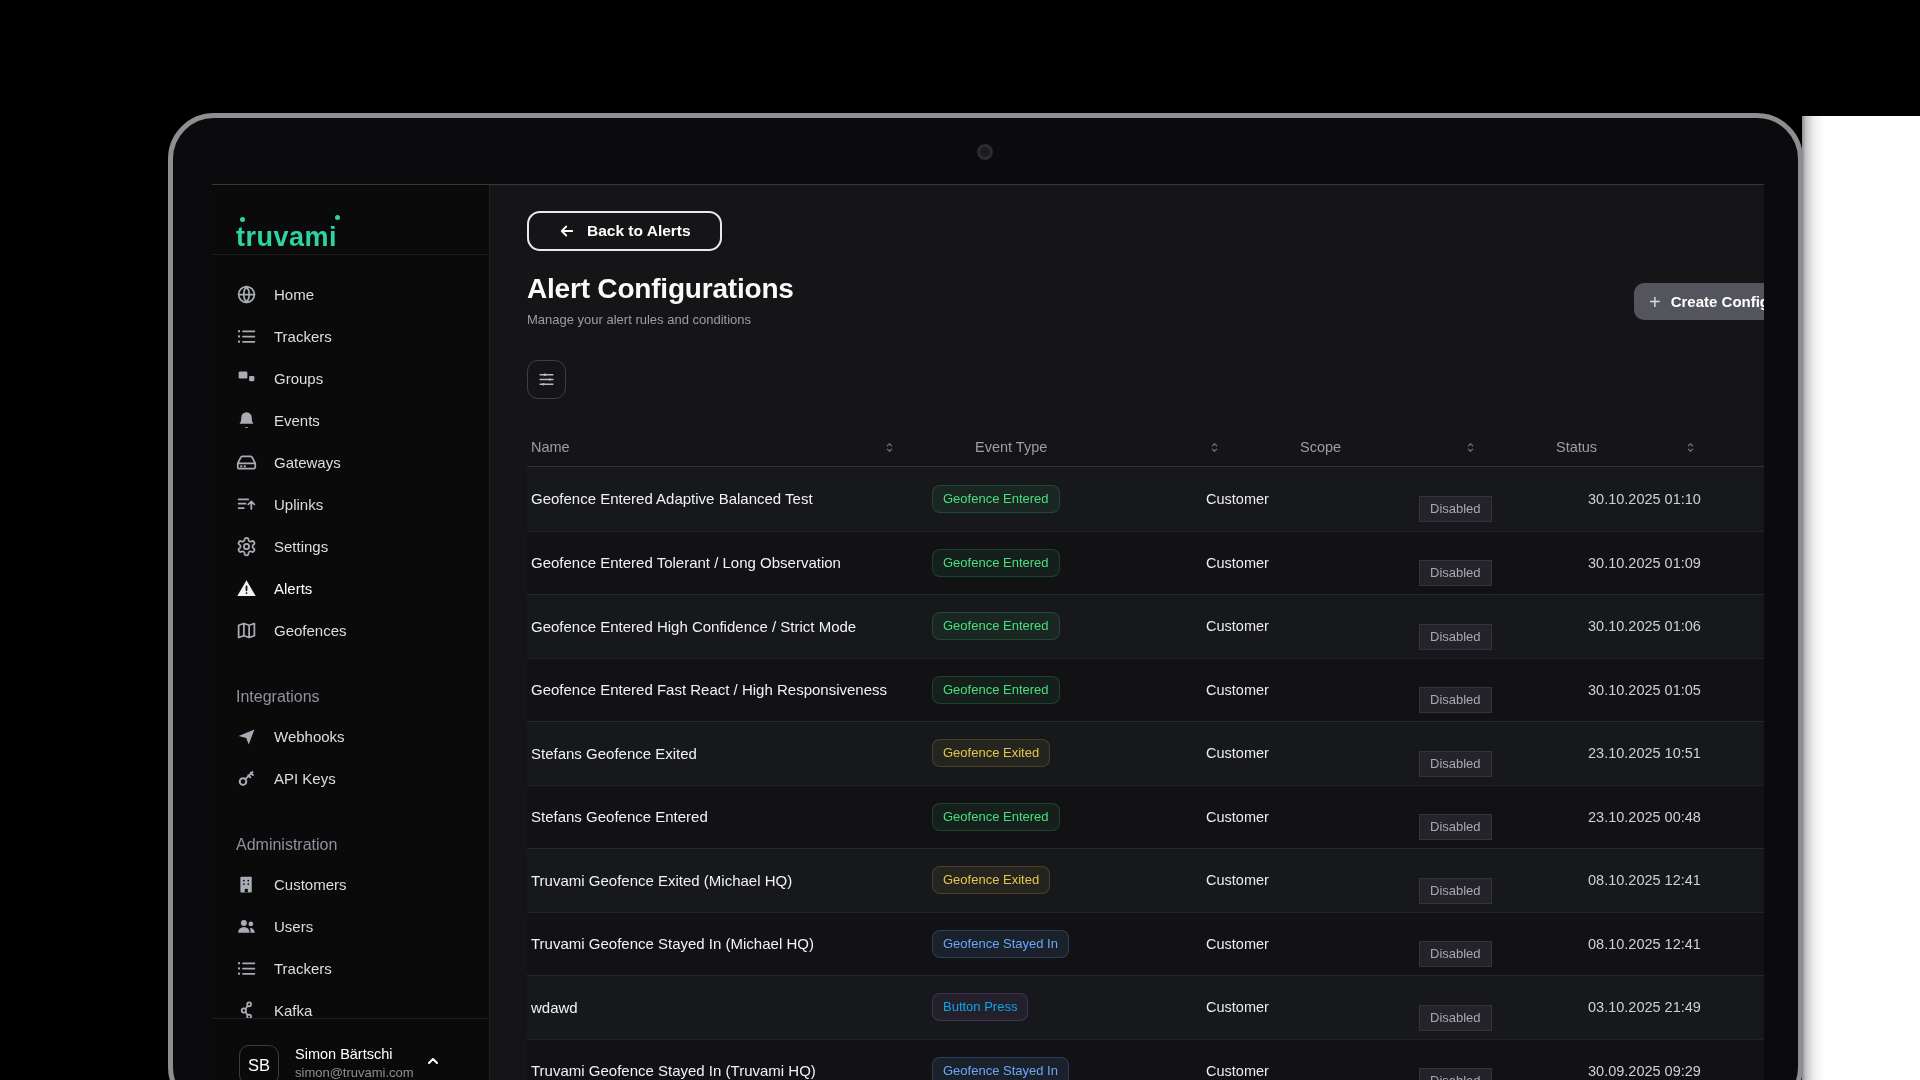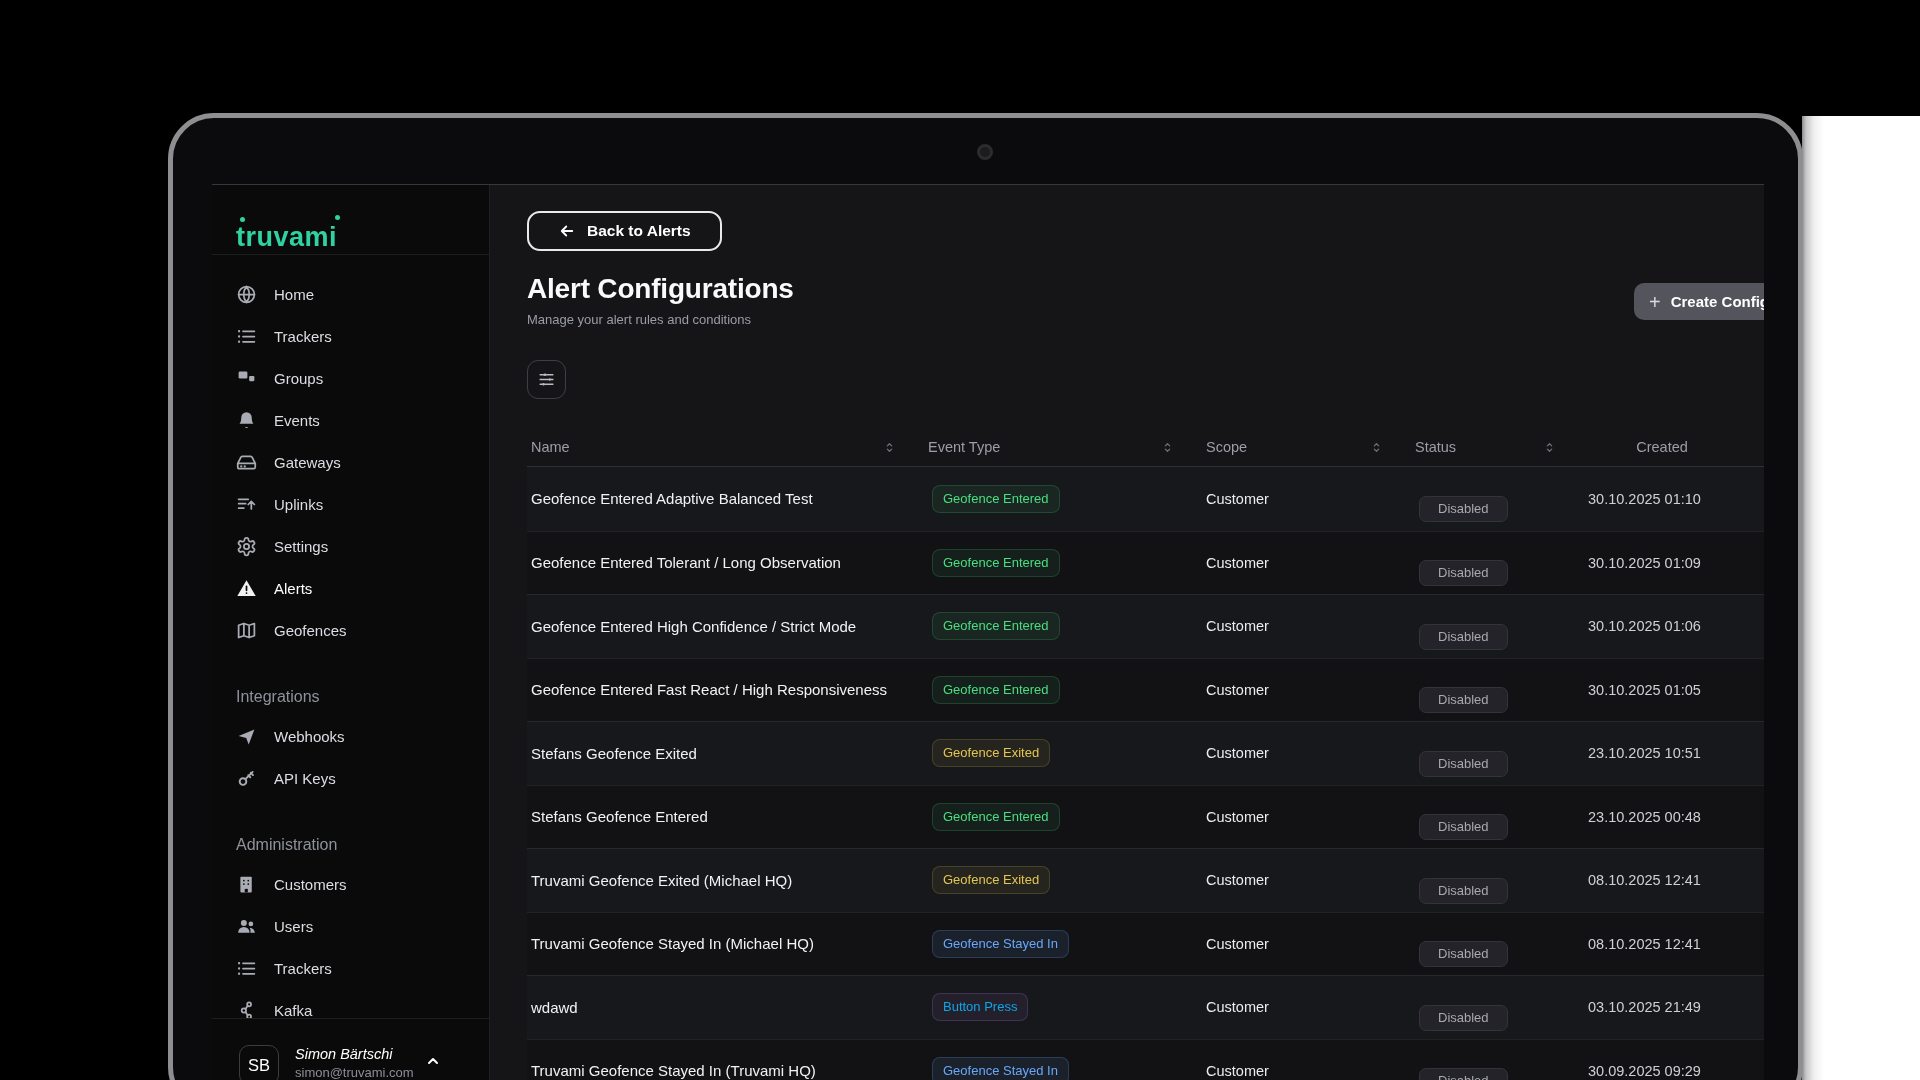--- a/index.html
+++ b/index.html
@@ -40,21 +40,21 @@
   .nav-item.active .icon { color:#f2f2f4; }
   .section-label { margin:36px 0 8px; padding:0 24px; font-size:16px; color:#8f929b;
     height:20px; line-height:20px; }
   .sidebar-footer { position:absolute; left:0; right:0; top:833px; height:140px;
     border-top:1px solid #1e1e21; background:#0a0a0b; padding:26px 14px 0 14px;
     display:flex; align-items:flex-start; cursor:pointer; }
   .avatar { width:40px; height:40px; border:1px solid #3c3d42; border-radius:10px;
     display:flex; align-items:center; justify-content:center; font-size:16.5px; color:#fff;
     margin-left:13px; flex:none; }
   .profile-info { margin-left:16px; }
-  .profile-name { font-size:14.5px; color:#fff; line-height:19px;font-style:italic; }
+  .profile-name { font-size:14.5px; color:#fff; line-height:19px; }
   .profile-email { font-size:13px; color:#8c8f97; line-height:18px; }
   .chevron-up { margin-left:auto; margin-right:34px; margin-top:8px; width:16px; height:16px;
     color:#fff; display:flex; }
 
   
   .main { flex:1; position:relative; padding:26px 0 0 37px; overflow:hidden; background:#151518; }
   .back-btn { display:inline-flex; align-items:center; gap:11px; height:40px; padding:0 29px;
     border:2px solid #e9e9eb; border-radius:13px; color:#fff; font-weight:bold;
     font-size:15.5px; background:transparent; cursor:pointer;
     font-family:"Liberation Sans", sans-serif; }
@@ -68,39 +68,39 @@
     cursor:pointer; font-family:"Liberation Sans", sans-serif; white-space:nowrap; }
   .create-btn .plus { font-weight:400; font-size:20px; color:#d8d9dc; line-height:1; }
   .filter-btn { margin-top:33px; width:39px; height:39px; border:1px solid #3e3f45;
     border-radius:11px; background:transparent; color:#b9bcc3; display:flex;
     align-items:center; justify-content:center; cursor:pointer; }
   .filter-btn .icon { width:19px; height:19px; display:flex; }
 
   
   .table { margin-top:29px; width:1237px; }
   .grid5 { display:grid; grid-template-columns:397px 278px 209px 173px 1fr; }
-  .thead { height:39px; border-bottom:1px solid rgba(255,255,255,0.12); }
+  .thead { height:39px; border-bottom:1px solid rgba(255,255,255,0.12);gap:47px; }
   .th { display:flex; align-items:center; justify-content:space-between;
     padding:0 28px 0 4px; color:#9b9ea6; font-size:14.5px; cursor:pointer; }
   .th.no-sort { justify-content:center; cursor:default; }
   .sort-icon { width:13px; height:13px; color:#6d7078; display:flex; }
   .trow { height:63.5px; align-items:center; cursor:pointer; }
   .trow:nth-child(odd) { background:#17181b; }
   .trow:nth-child(even) { background:#121215; }
   .trow + .trow { border-top:1px solid rgba(255,255,255,0.07); }
   .cell { padding:0 8px 0 4px; font-size:15px; color:#f2f2f4; white-space:nowrap; overflow:hidden; }
   .cell.scope { font-size:14.5px; color:#ececef; }
   .cell.created { font-size:14.5px; color:#cfd0d5; }
   .badge { display:inline-block; font-size:13px; padding:5px 10px; border-radius:8px;
     line-height:1.25; margin-left:4px; }
   .badge.green  { color:#4ade80; background:rgba(74,222,128,0.07); border:1px solid rgba(74,222,128,0.18); }
   .badge.yellow { color:#e3c64f; background:rgba(227,198,79,0.07); border:1px solid rgba(227,198,79,0.18); }
   .badge.blue   { color:#6ba6f8; background:rgba(107,166,248,0.10); border:1px solid rgba(107,166,248,0.22); }
   .badge.purple { color:#0ea5e9; background:rgba(183,124,240,0.08); border:1px solid rgba(183,124,240,0.20); }
-  .badge.gray   { color:#a8a9b0; background:#232329; border:1px solid #333339; border-radius:7px; padding:4px 18px;margin-top:21px; }
+  .badge.gray   { color:#a8a9b0; background:#232329; border:1px solid #333339; border-radius:0; padding:4px 10px;margin-top:21px; }
 </style>
 </head>
 <body>
 
 <div class="stage">
   <div class="white-panel"></div>
 
   <div class="device">
     <div class="webcam"></div>
 

